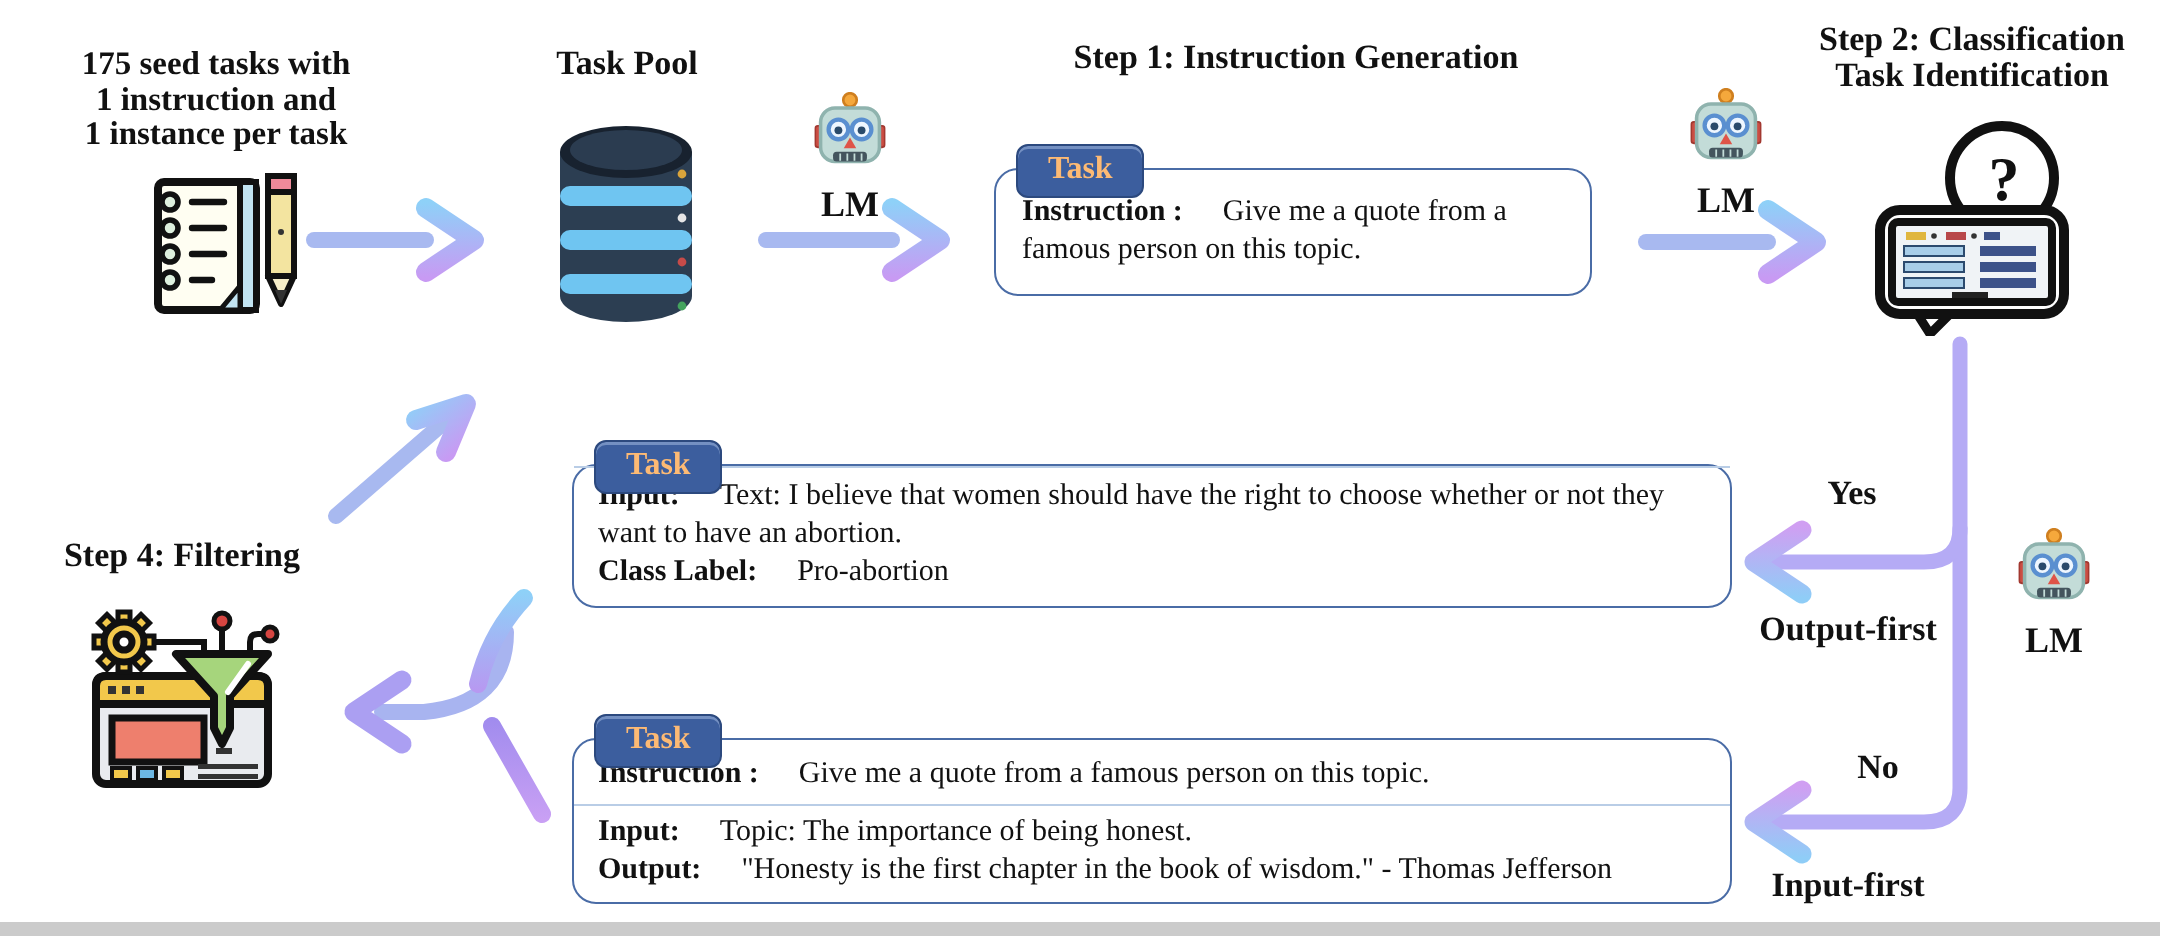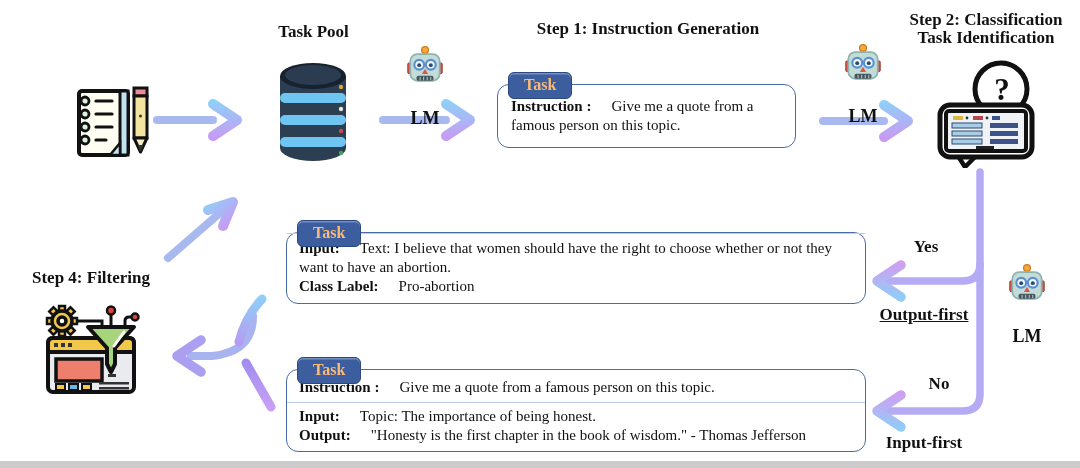--- a/index.html
+++ b/index.html
@@ -2,21 +2,21 @@
 <html style="--accent_blue: #3c5e9e; --card_border: #4a6ca6; --card_divider: #b9cde6; --arrow_shaft: #a8b9f0; --arrow_blue: #8ed1f8; --arrow_purple: #c89af3; --connector_purple: #b5abf5; --bottom_bar: #cbcbcb;"><head>
 <meta charset="utf-8">
 <style>
   html,body{margin:0;padding:0;background:#ffffff;}
   .canvas{position:relative;width:1080px;height:468px;background:#fff;overflow:hidden;
           font-family:"Liberation Serif",serif;color:#111;}
   .abs{position:absolute;}
   .h{font-weight:bold;font-size:17px;line-height:1.05;text-align:center;}
   .seed{font-weight:bold;font-size:16.5px;line-height:17.5px;text-align:center;}
   .lm-group{position:absolute;width:46px;text-align:center;}
-  .lm-label{font-weight:bold;font-size:18px;line-height:18px;margin-top:18px;}
+  .lm-label{font-weight:bold;font-size:18px;line-height:18px;margin-top:1px;}
   .branch{font-weight:bold;font-size:17px;text-align:center;position:absolute;}
   .card{position:absolute;background:#fff;border:1.6px solid var(--card_border,#4a6ca6);
         border-radius:12px;font-size:15px;line-height:19px;}
   .card::before,.card::after{content:"";position:absolute;inset:-1.6px;
         border:1.6px solid var(--card_border,#4a6ca6);border-radius:12px;background:transparent;}
   .card::before{transform:translate(-4.5px,-4.5px);z-index:-1;}
   .card::after{transform:translate(-9px,-9px);z-index:-2;}
   .tab{position:absolute;top:-13px;left:10px;background:var(--accent_blue,#3c5e9e);color:#fdba74;
        font-weight:bold;font-size:16px;height:25px;line-height:23px;padding:0 15px;
        border-radius:6px;border:1.5px solid #2c497e;box-shadow:inset 0 1.5px 0 #7490c2;}
@@ -104,20 +104,25 @@
       <path d="M901 265 L877 281 L901 297" stroke="url(#gYes)" stroke-width="9.5"></path>
       <path d="M901 395 L877 411 L901 427" stroke="url(#gNo)" stroke-width="9.5"></path>
 
       <path d="M253 316 Q253 352 212 356 H191" stroke="#a8b4f0" stroke-width="8"></path>
       <path d="M201 340 L177 356 L201 372" stroke="#ab9ff2" stroke-width="9.5"></path>
       <path d="M262 299 Q245 317 239 342" stroke="url(#gSwU)" stroke-width="9"></path>
       <path d="M246 363 Q259 386 271 407" stroke="url(#gSwL)" stroke-width="9"></path>
     </g>
   </svg>
 
+  <div class="abs seed" style="left:18px;top:23px;width:180px;">
+    <div>175 seed tasks with</div>
+    <div>1 instruction and</div>
+    <div>1 instance per task</div>
+  </div>
 
   <svg class="abs" style="left:76px;top:86px;" width="84" height="74" viewBox="0 0 84 74">
     <rect x="3" y="5" width="49" height="64" rx="3" fill="#fffef2" stroke="#111" stroke-width="4"></rect>
     <rect x="44" y="5" width="8" height="64" fill="#c2e4f2" stroke="#111" stroke-width="3"></rect>
     <polygon points="34,69 44,57 44,69" fill="#c2e4f2" stroke="#111" stroke-width="2.5"></polygon>
     <g fill="#def0de" stroke="#111" stroke-width="2.8">
       <circle cx="9" cy="15" r="4"></circle>
         <circle cx="9" cy="28" r="4"></circle>
       <circle cx="9" cy="41" r="4"></circle>
         <circle cx="9" cy="54" r="4"></circle>
@@ -274,21 +279,21 @@
       <circle cx="18" cy="19" r="4" fill="#fff" stroke="#111" stroke-width="3.5"></circle>
     </g>
 
     <g>
       <path d="M44 25 H90 L71 46 V62 L67 70 L63 62 V46 Z" fill="#a6d57c" stroke="#111" stroke-width="4" stroke-linejoin="round"></path>
       <line x1="80" y1="30" x2="70" y2="44" stroke="#fff" stroke-width="3" stroke-linecap="round"></line>
     </g>
   </svg>
 
   <div class="branch" style="left:890px;top:237px;width:72px;">Yes</div>
-  <div class="branch" style="left:872px;top:305px;width:104px;text-decoration:underline;">Output-first</div>
+  <div class="branch" style="left:872px;top:305px;width:104px;">Output-first</div>
   <div class="branch" style="left:903px;top:374px;width:72px;">No</div>
   <div class="branch" style="left:872px;top:433px;width:104px;">Input-first</div>
 
   <div class="lm-group" style="left:1004px;top:264px;">
     <svg width="36" height="41" viewBox="0 0 40 46">
         <use href="#robot-sym"></use>
       </svg>
     <div class="lm-label">LM</div>
   </div>
 

